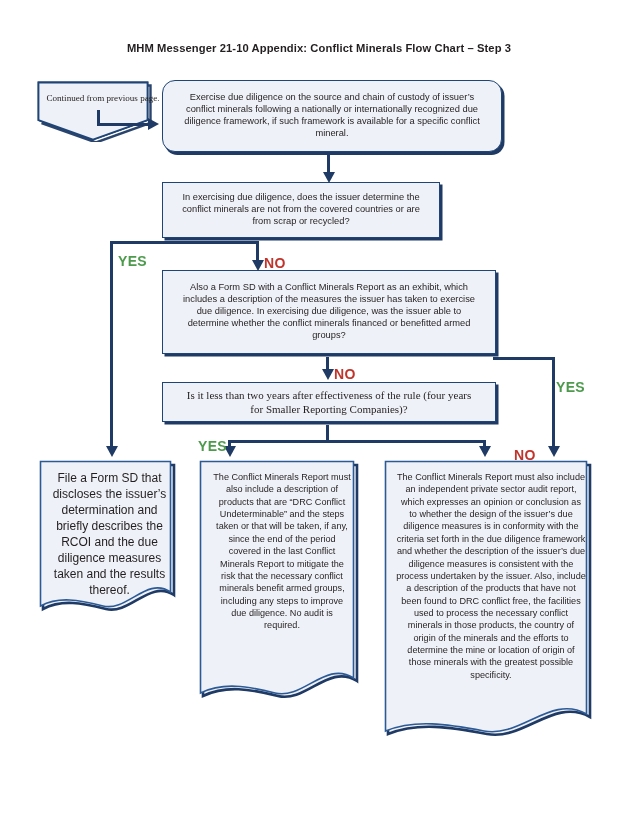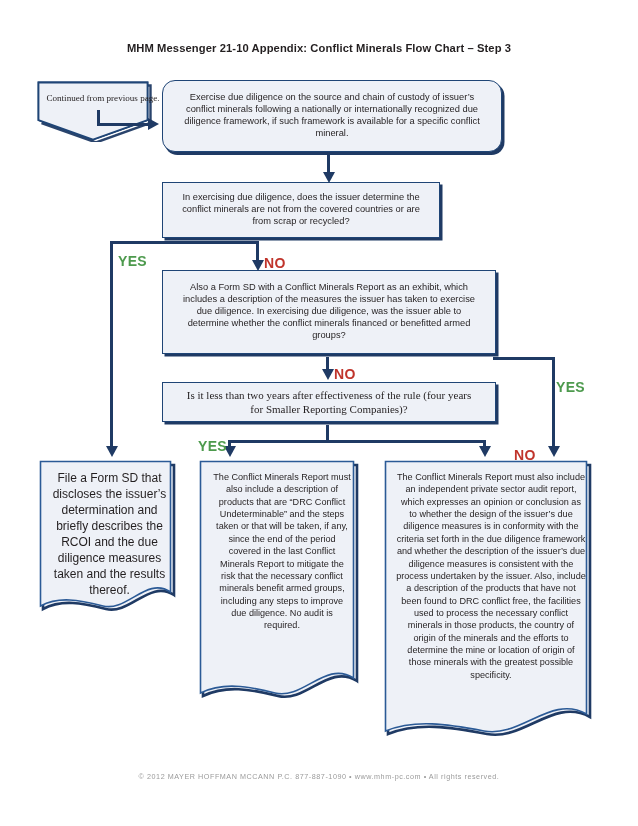--- a/index.html
+++ b/index.html
@@ -156,15 +156,14 @@
   </div>
 
   <div class="node doc" style="left:383px;top:459px;width:216px;height:286px;">
     <svg class="shp" viewBox="0 0 216 286" preserveAspectRatio="none">
       <path d="M5 6 H207 V258 C 171 238, 141 282, 104 275 C 67 268, 35 263, 5 275 Z" fill="#eef1f7" stroke="#1f3a64" stroke-width="2.6"></path>
       <path d="M2.5 2.5 H203.5 V255 C 168 235, 138 279, 101 272 C 64 265, 32 260, 2.5 272 Z" fill="#eef1f7" stroke="#2b5a96" stroke-width="1.6"></path>
     </svg>
     <div class="ntext" style="font-size:9.1px;line-height:1.36;padding:12px 13px 0 13px;">The Conflict Minerals Report must also include an independent private sector audit report, which expresses an opinion or conclusion as to whether the design of the issuer’s due diligence measures is in conformity with the criteria set forth in the due diligence framework and whether the description of the issuer’s due diligence measures is consistent with the process undertaken by the issuer. Also, include a description of the products that have not been found to DRC conflict free, the facilities used to process the necessary conflict minerals in those products, the country of origin of the minerals and  the efforts to determine the mine or location of origin of those minerals with the greatest possible specificity.</div>
   </div>
 
-  <div class="footer">© 2012 MAYER HOFFMAN MCCANN P.C.  877-887-1090 • www.mhm-pc.com • All rights reserved.</div>
 
 </div>
 
 </body></html>

